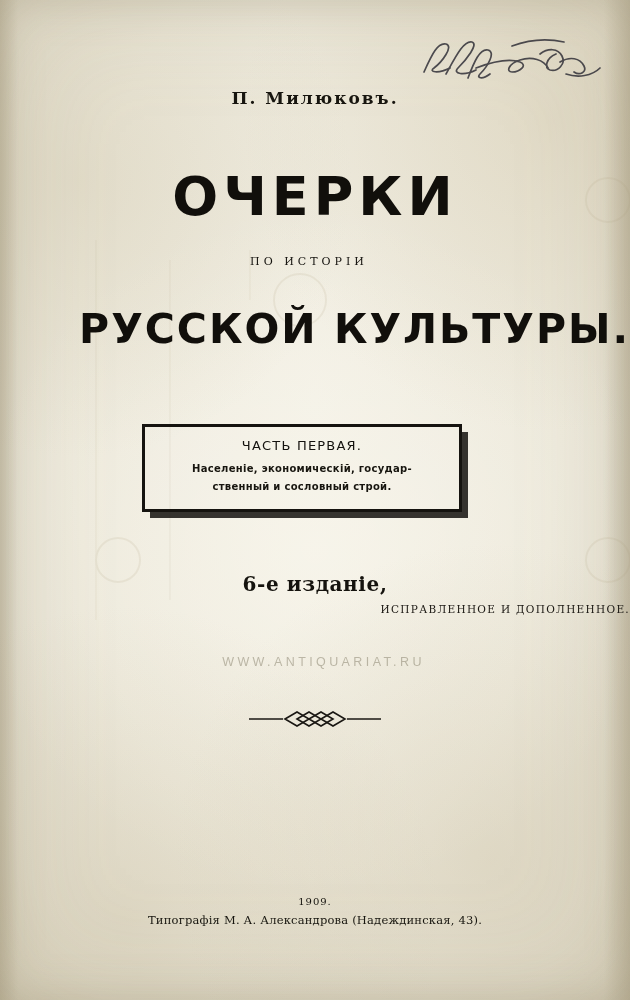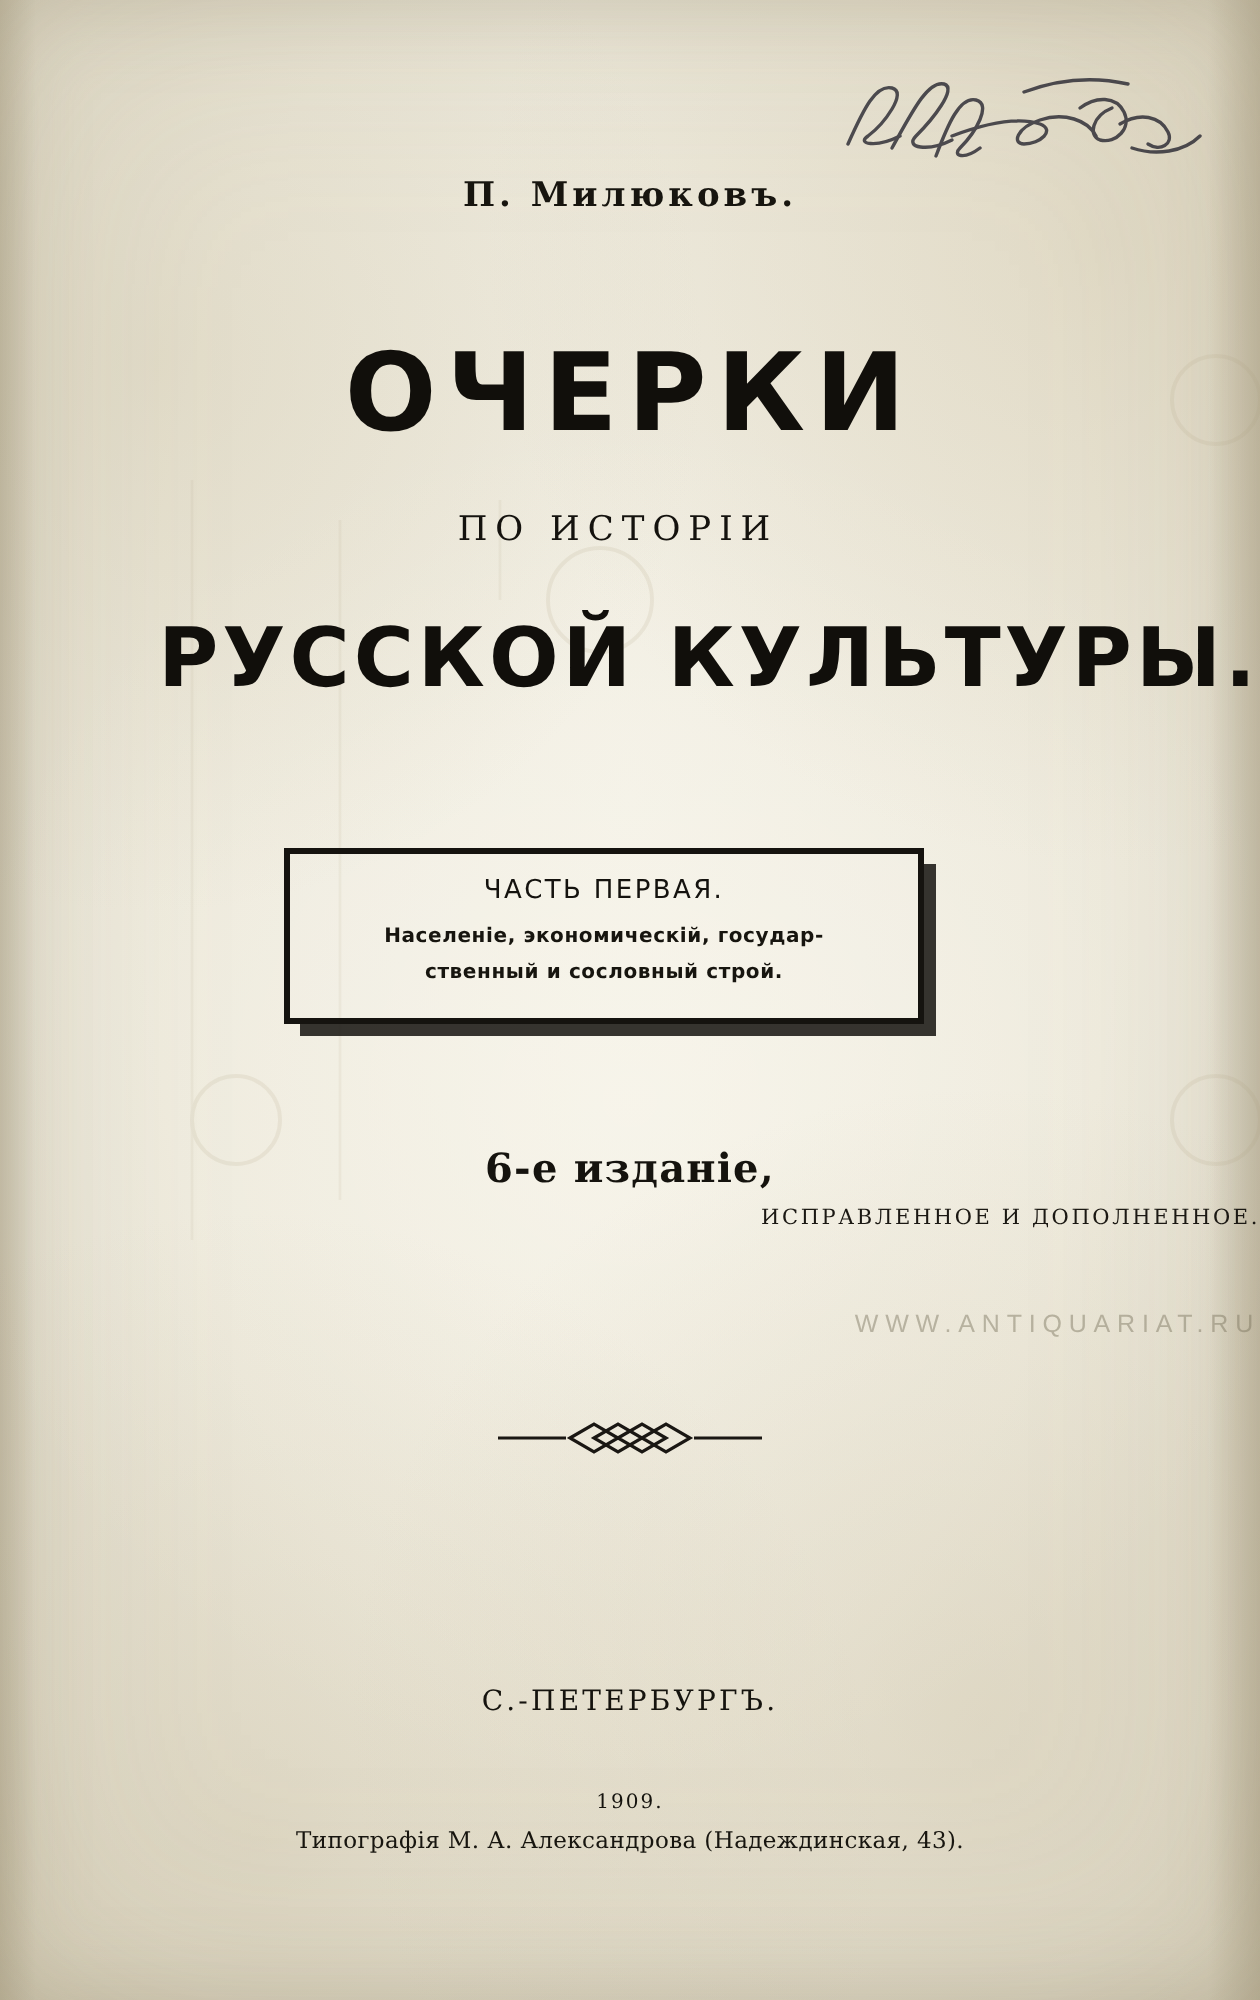--- a/index.html
+++ b/index.html
@@ -74,21 +74,21 @@
     letter-spacing: 5px;
     color: #110f0b;
   }
 
   .subtitle-small {
     position: absolute;
     top: 255px;
     left: 0;
     right: 12px;
     font-family: "DejaVu Serif", serif;
-    font-size: 17px;
+    font-size: 11px;
     letter-spacing: 4px;
     color: #14120e;
   }
 
   .main-title2 {
     position: absolute;
     top: 305px;
     left: 0;
     right: 0;
     font-family: "DejaVu Sans", sans-serif;
@@ -153,21 +153,20 @@
 
   .watermark {
     position: absolute;
     top: 655px;
     left: 17px;
     right: 0;
     font-family: "Liberation Sans", sans-serif;
     font-size: 12.5px;
     letter-spacing: 3.4px;
     color: rgba(120,112,92,0.45);
-    text-align: right;
   }
 
   .ornament {
     position: absolute;
     top: 708px;
     left: 0;
     right: 0;
     display: flex;
     justify-content: center;
     align-items: center;
@@ -308,18 +307,17 @@
           <line x1="14" y1="11" x2="48" y2="11"></line>
           <line x1="112" y1="11" x2="146" y2="11"></line>
           <path d="M50 11 L62 4 L74 11 L62 18 Z"></path>
           <path d="M62 11 L74 4 L86 11 L74 18 Z"></path>
           <path d="M74 11 L86 4 L98 11 L86 18 Z"></path>
           <path d="M86 11 L98 4 L110 11 L98 18 Z"></path>
         </g>
       </svg>
     </div>
 
-    <div class="imprint-city">С.-ПЕТЕРБУРГЪ.</div>
     <div class="imprint-printer">Типографія М. А. Александрова (Надеждинская, 43).</div>
     <div class="imprint-year">1909.</div>
 
   </div>
 </div>
 
 </body></html>

